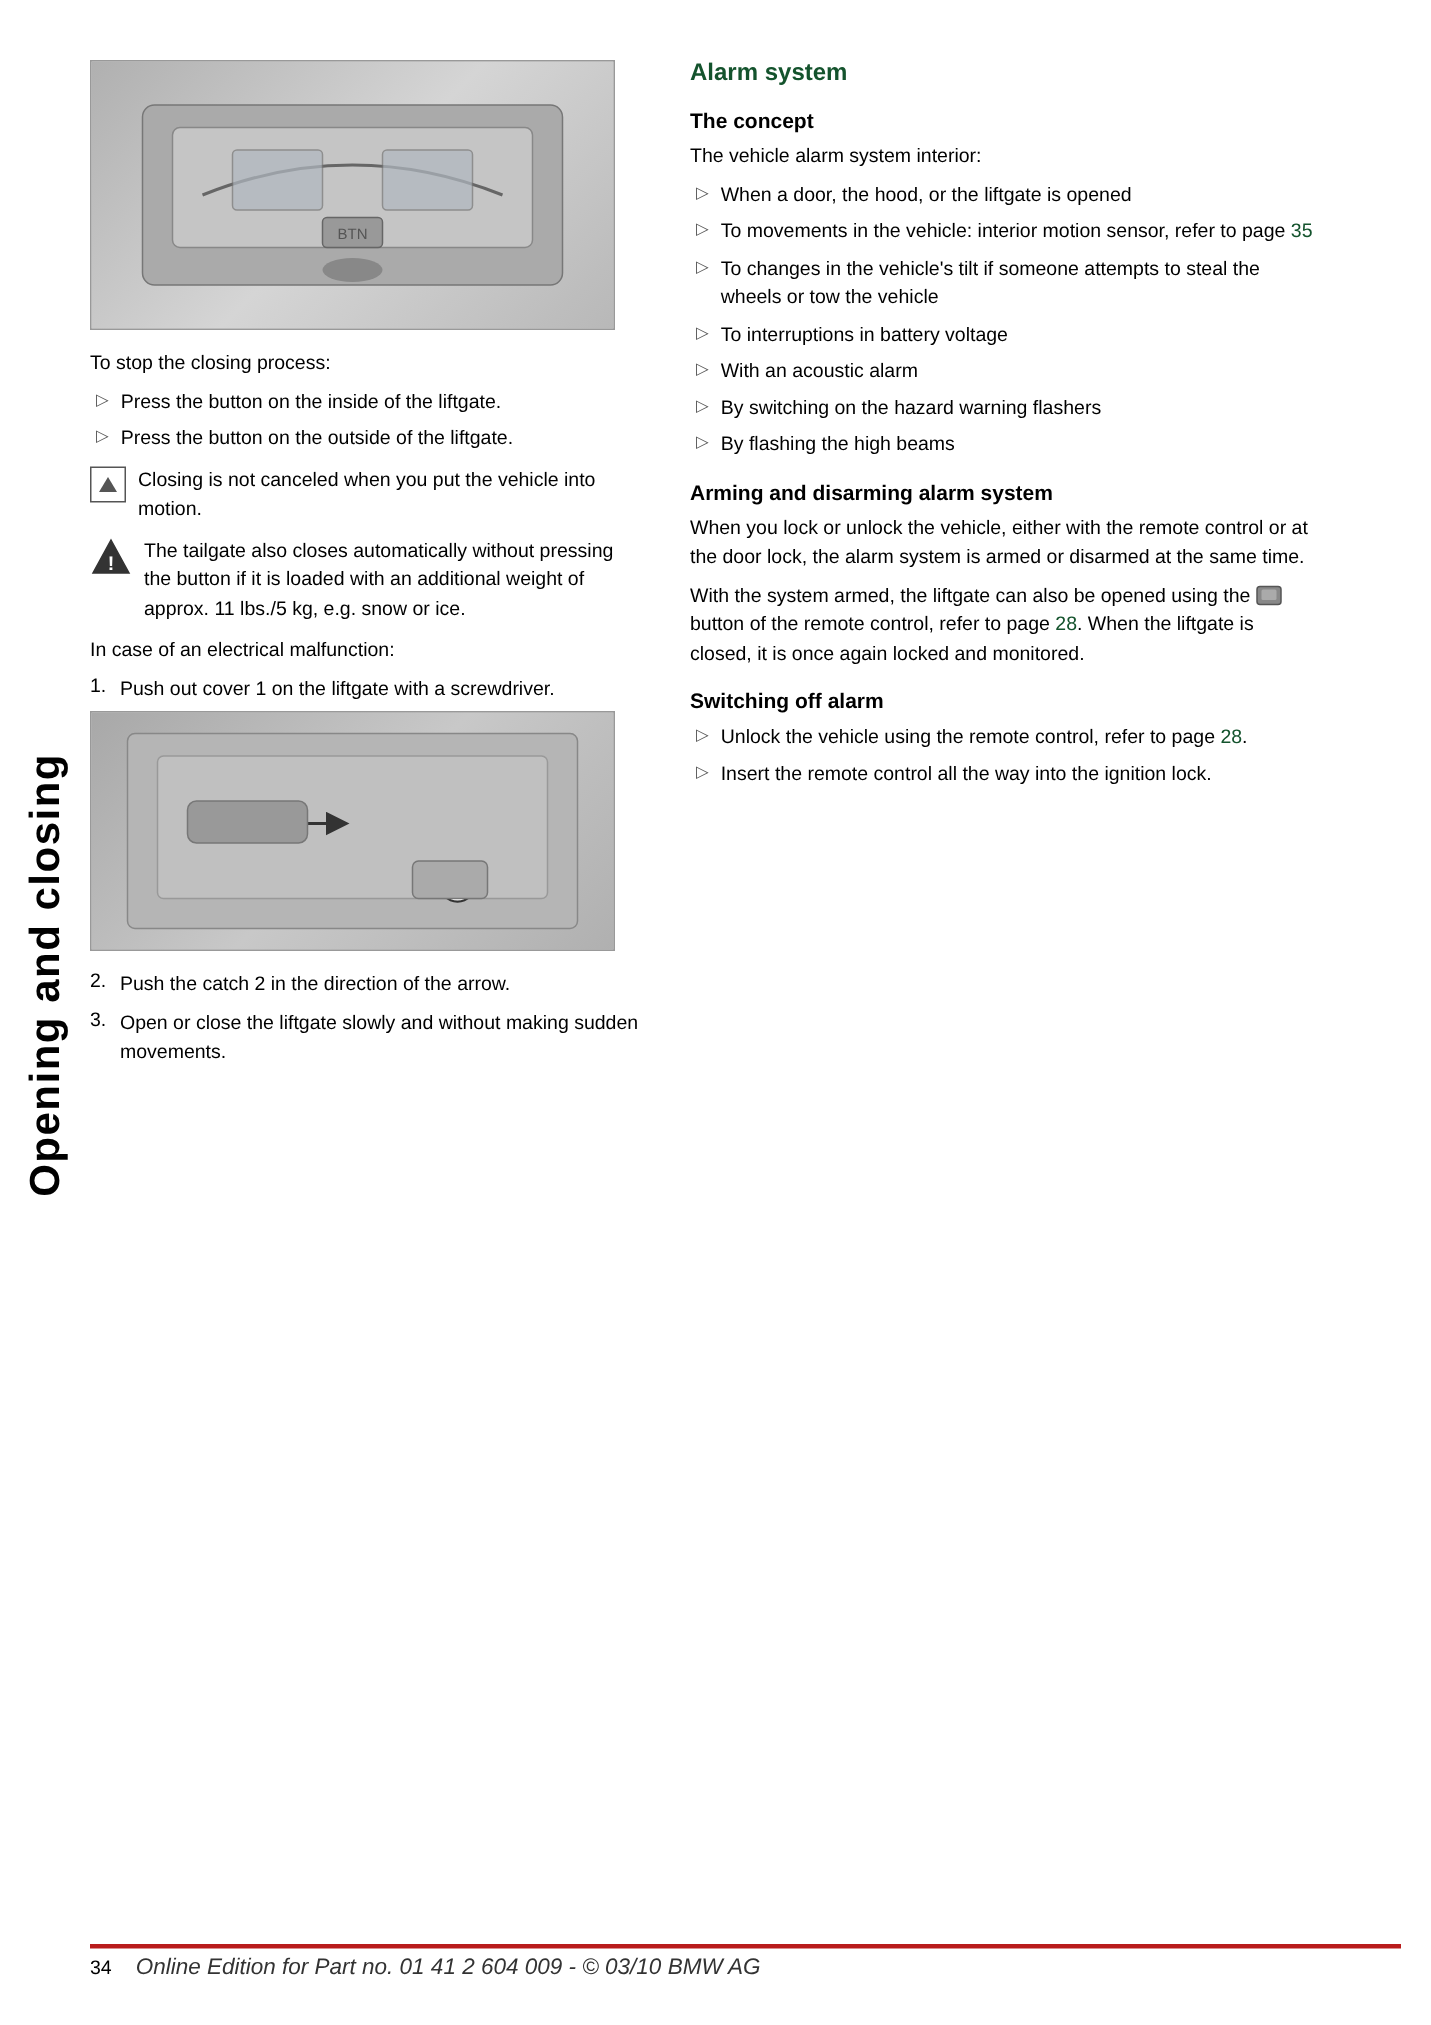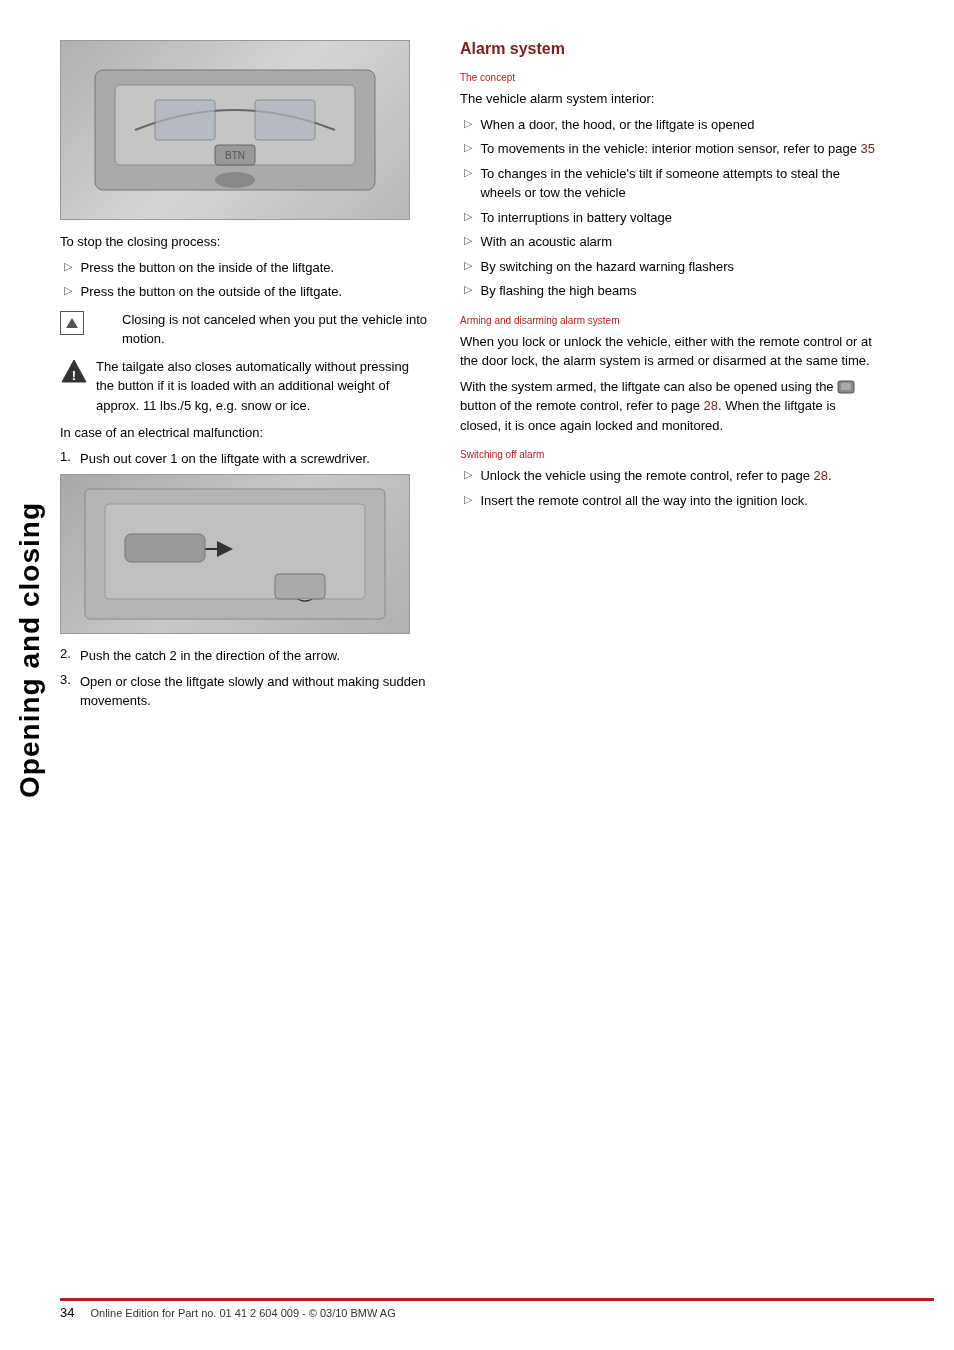--- a/index.html
+++ b/index.html
@@ -84,29 +84,29 @@
       border: 1px solid #999;
       display: flex;
       align-items: center;
       justify-content: center;
       position: relative;
       margin-bottom: 12px;
       overflow: hidden;
     }
 
     .section-heading {
-      color: #b91c1c;
-      font-weight: normal;
-      font-size: 10px;
+      color: #000000;
+      font-weight: bold;
+      font-size: 14px;
       margin-bottom: 6px;
       margin-top: 14px;
     }
 
     .section-heading-orange {
-      color: #7f1d1d;
+      color: #14532d;
       font-weight: bold;
       font-size: 16px;
       margin-bottom: 8px;
     }
 
     p {
       margin-bottom: 6px;
       line-height: 1.5;
       font-size: 13px;
     }
@@ -129,21 +129,20 @@
     .bullet-text {
       font-size: 13px;
       line-height: 1.5;
     }
 
     .note-box {
       display: flex;
       align-items: flex-start;
       margin: 8px 0;
       border: none;
-      gap: 30px;
     }
 
     .note-icon {
       width: 24px;
       height: 24px;
       border: 1.5px solid #555;
       display: flex;
       align-items: center;
       justify-content: center;
       margin-right: 8px;
@@ -185,21 +184,21 @@
       font-size: 13px;
       flex-shrink: 0;
     }
 
     .num-text {
       font-size: 13px;
       line-height: 1.5;
     }
 
     .link-blue {
-      color: #7f1d1d;
+      color: #14532d;
       text-decoration: none;
     }
 
     
     .page-footer {
       position: absolute;
       bottom: 30px;
       left: 60px;
       right: 20px;
       display: flex;
@@ -208,22 +207,23 @@
       padding-top: 4px;
     }
 
     .page-num {
       font-size: 13px;
       margin-right: 16px;
       font-weight: normal;
     }
 
     .footer-text {
-      font-size: 11px;
+      font-size: 15px;
       color: #333;
+      font-style: italic;
     }
 
     
     .img-content-top {
       position: relative;
       width: 100%;
       height: 100%;
       background: linear-gradient(135deg, #b0b0b0 0%, #d5d5d5 50%, #b8b8b8 100%);
       display: flex;
       align-items: center;

